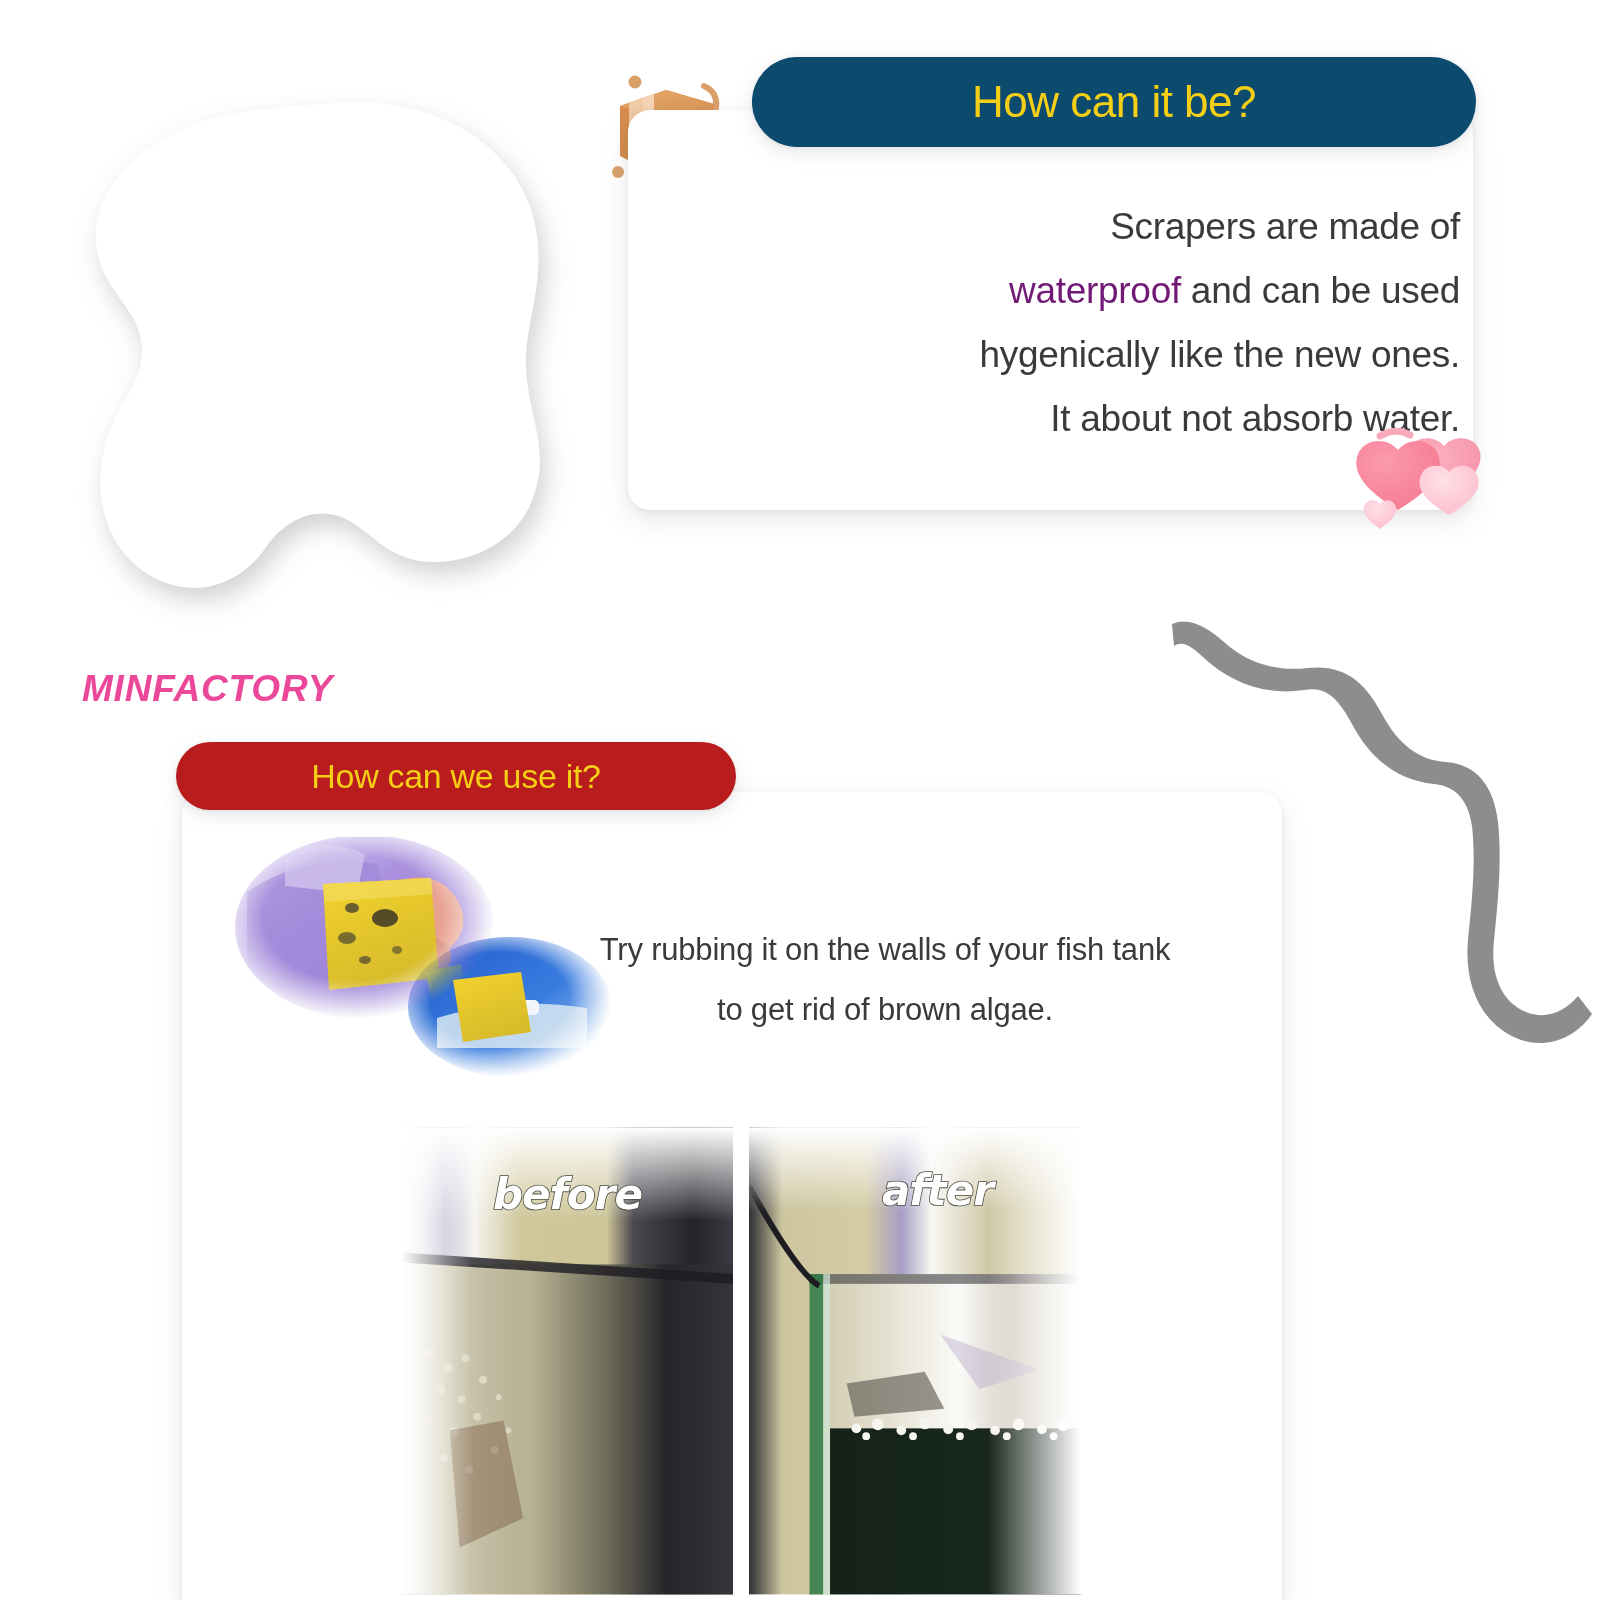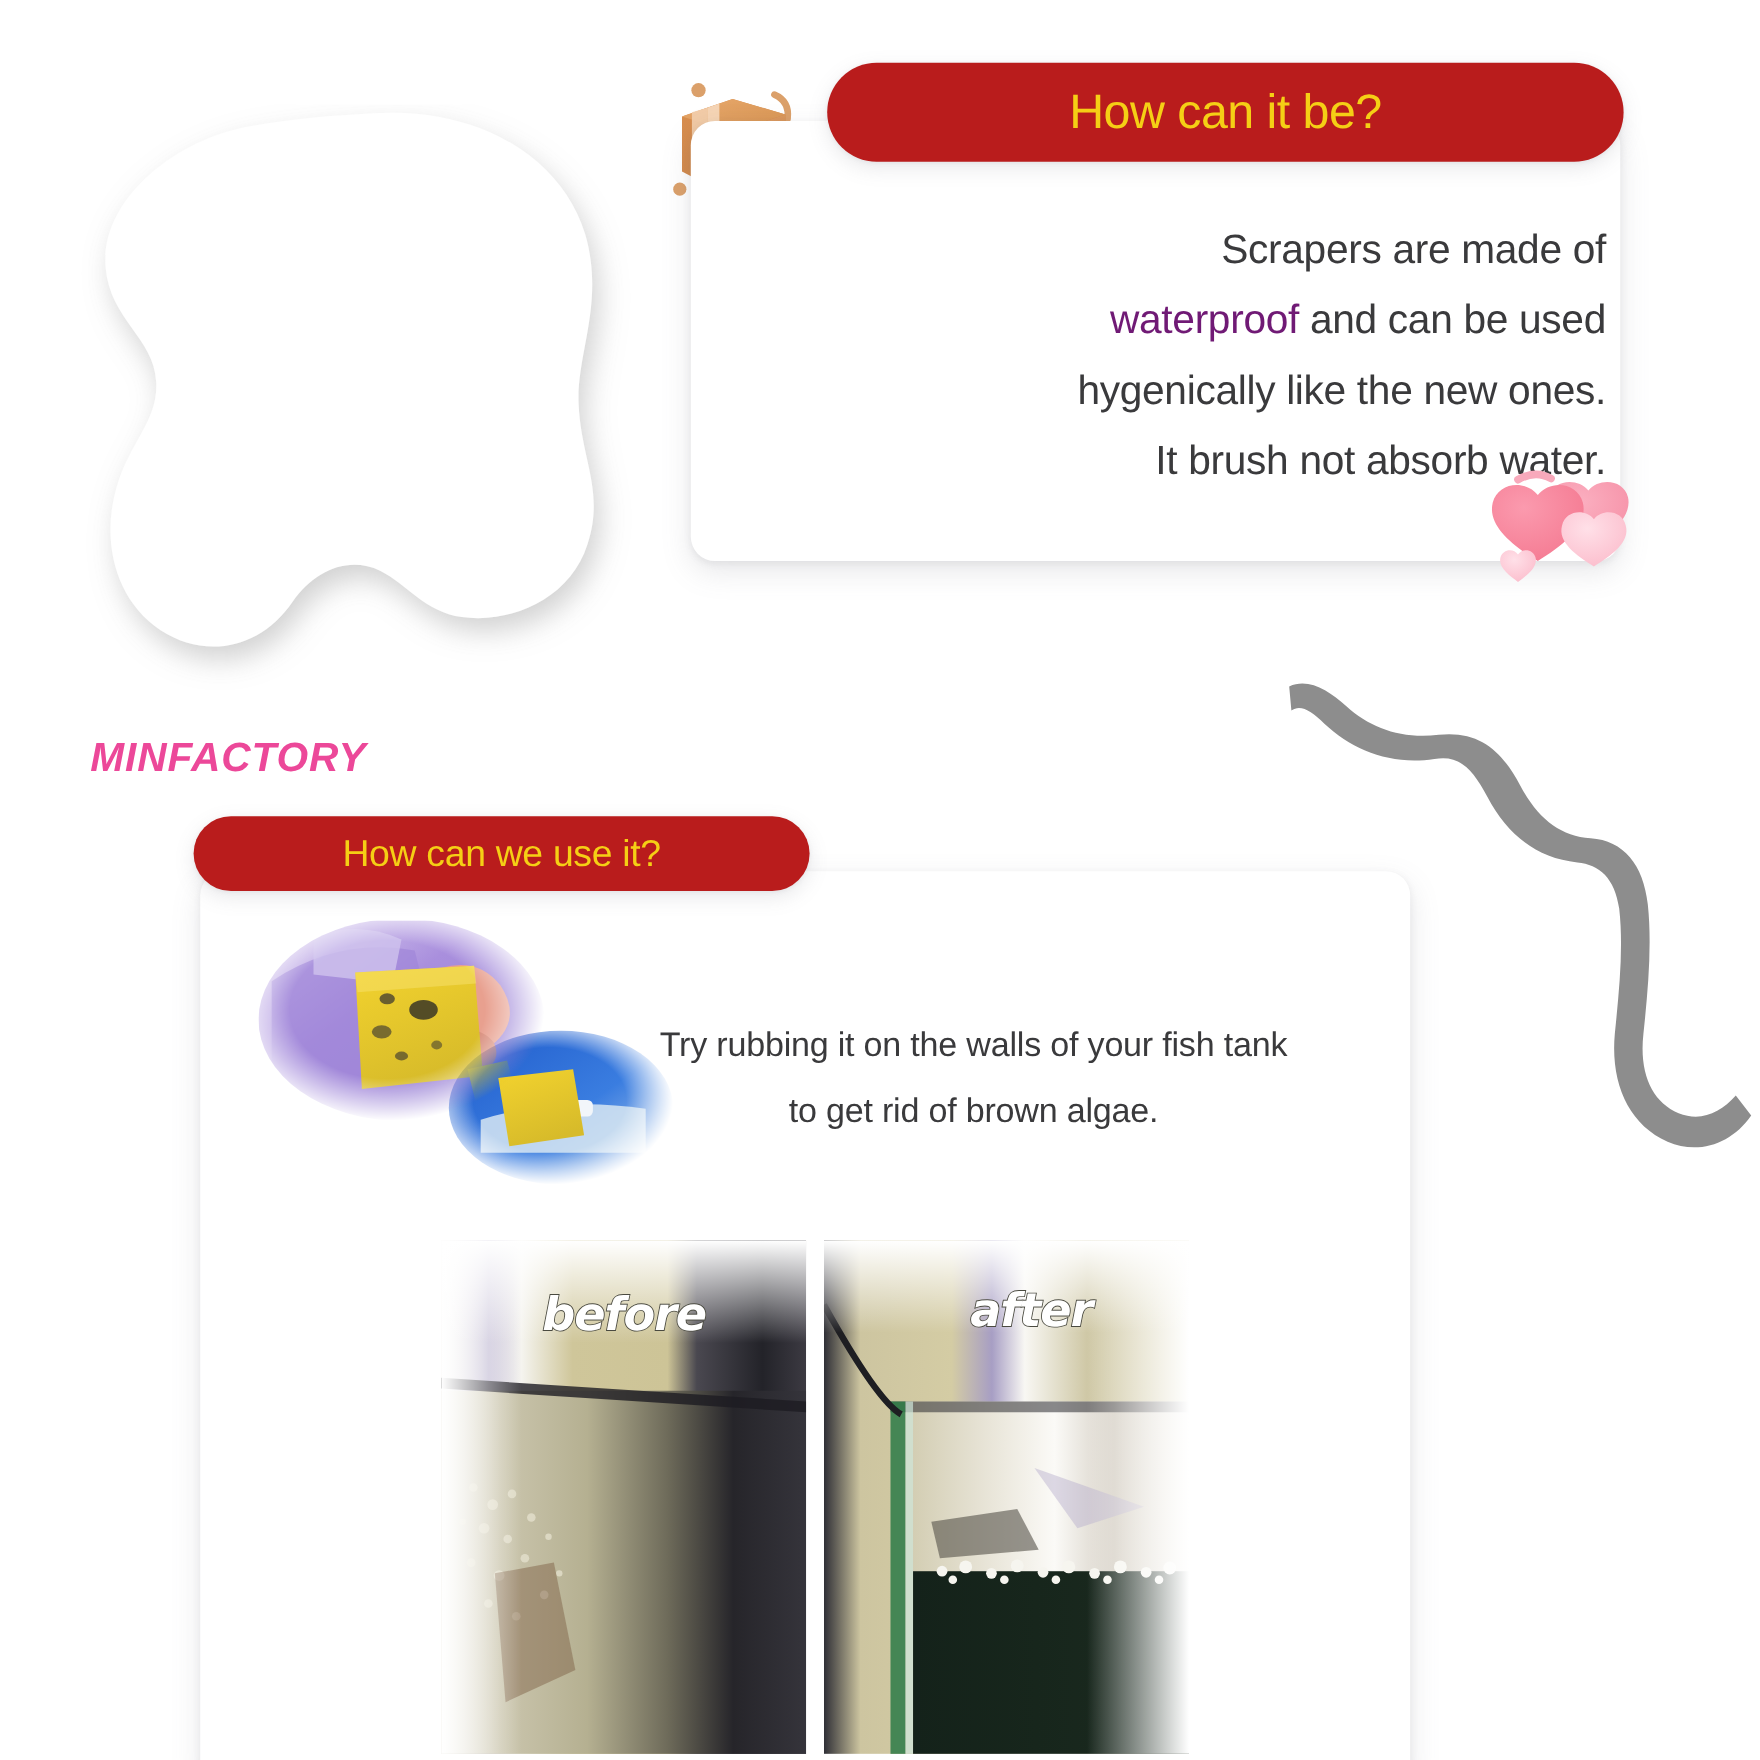--- a/index.html
+++ b/index.html
@@ -69,21 +69,21 @@
     box-shadow: 0 10px 26px rgba(120,120,130,.17),
                 0 2px 6px rgba(120,120,130,.10);
   }
 
   .tab1 {
     position: absolute;
     left: 752px;
     top: 57px;
     width: 724px;
     height: 90px;
-    background: #b91c1c;
+    background: #0c4a6e;
     border-radius: 46px;
     box-shadow: 0 6px 18px rgba(120,120,130,.16),
                 0 1px 4px rgba(120,120,130,.10);
     display: flex;
     align-items: center;
     justify-content: center;
   }
   .tab1 .tab-label {
     font-size: 44px;
     font-weight: 400;
@@ -282,21 +282,21 @@
   </div>
 
   <div class="card1-body">
     <div>
       <span>Scrapers are made of </span>
     </div>
     <div>
       <span class="accent-blue">waterproof</span><span> and can be used</span>
     </div>
     <div>hygenically like the new ones.</div>
-    <div>It brush not absorb water.</div>
+    <div>It about not absorb water.</div>
   </div>
 
   <svg class="hearts" viewBox="0 0 160 120">
     <defs>
       <radialGradient id="hBig" cx="0.35" cy="0.3" r="0.85">
         <stop offset="0" stop-color="#fb9aae"></stop>
           <stop offset="1" stop-color="#f4778f"></stop>
       </radialGradient>
       <radialGradient id="hBack" cx="0.4" cy="0.3" r="0.85">
         <stop offset="0" stop-color="#fbafc0"></stop>

